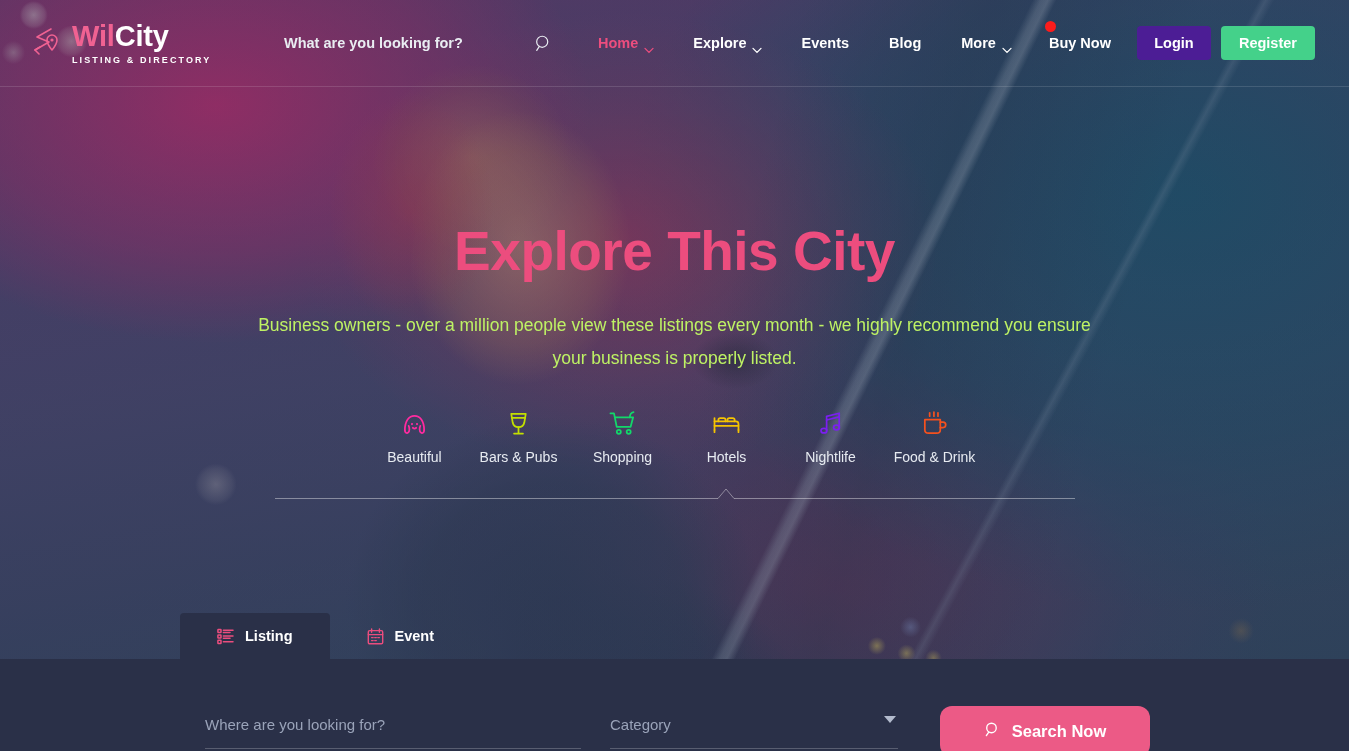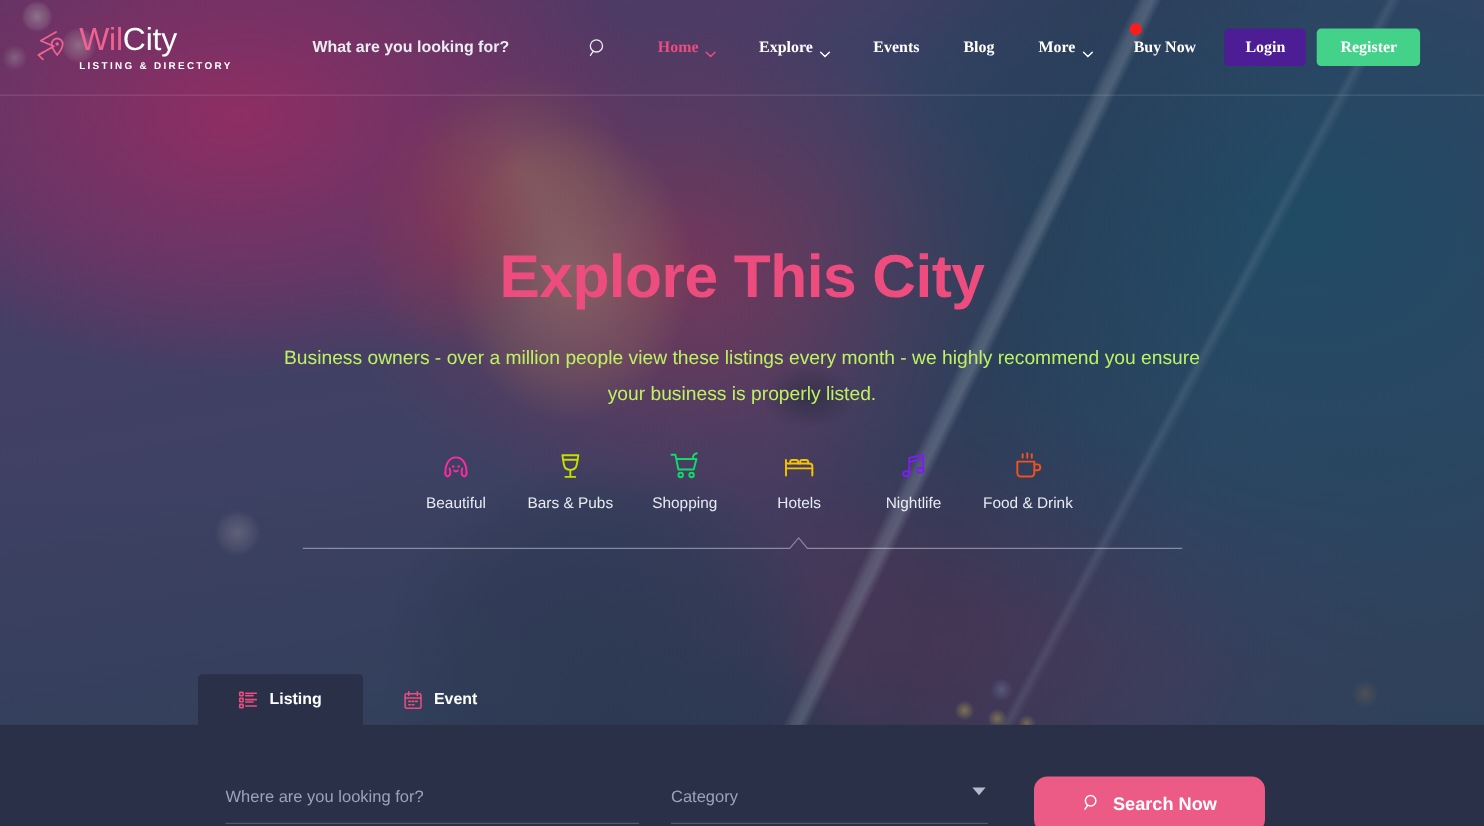--- a/index.html
+++ b/index.html
@@ -71,21 +71,21 @@
     display: flex; align-items: center;
     border-bottom: 1px solid rgba(255,255,255,0.13);
     z-index: 40;
   }
   .logo-wrap {
     display: flex; align-items: center;
     margin-left: 24px; width: 200px;
   }
   .logo-mark { width: 44px; height: 46px; flex: none; }
   .logo-text { margin-left: 4px; line-height: 1; }
-  .logo-name { font-size: 29px; font-weight: 400; letter-spacing: -0.2px; }
+  .logo-name { font-size: 29px; font-weight: 700; letter-spacing: -0.2px; }
   .logo-name .p1 { color: #f06292; }
   .logo-name .p2 { color: #ffffff; }
   .logo-sub {
     color: #ffffff; font-size: 9px; font-weight: 700;
     letter-spacing: 2.1px; margin-top: 5px; text-align: center;
   }
 
   .hdr-search {
     display: flex; align-items: center;
     margin-left: 60px; width: 270px;
@@ -94,21 +94,21 @@
     color: #e9edf2; font-size: 14.5px; font-weight: 700;
     flex: 1;
   }
   .hdr-search-btn {
     width: 22px; height: 22px; cursor: pointer;
     display: flex; align-items: center; justify-content: center;
   }
 
   #mainnav {
     display: flex; align-items: center;
-    margin-left: 24px; gap: 0; font-family: Liberation Serif, serif;
+    margin-left: 24px; gap: 0;
   }
   .nav-item {
     color: #ffffff; font-size: 14.5px; font-weight: 700;
     padding: 0 20px; cursor: pointer; white-space: nowrap;
     display: flex; align-items: center; gap: 6px;
   }
   .nav-item.active { color: #ec4d7e; }
   .caret {
     width: 9px; height: 6px; display: inline-block;
     position: relative; top: 1px;

